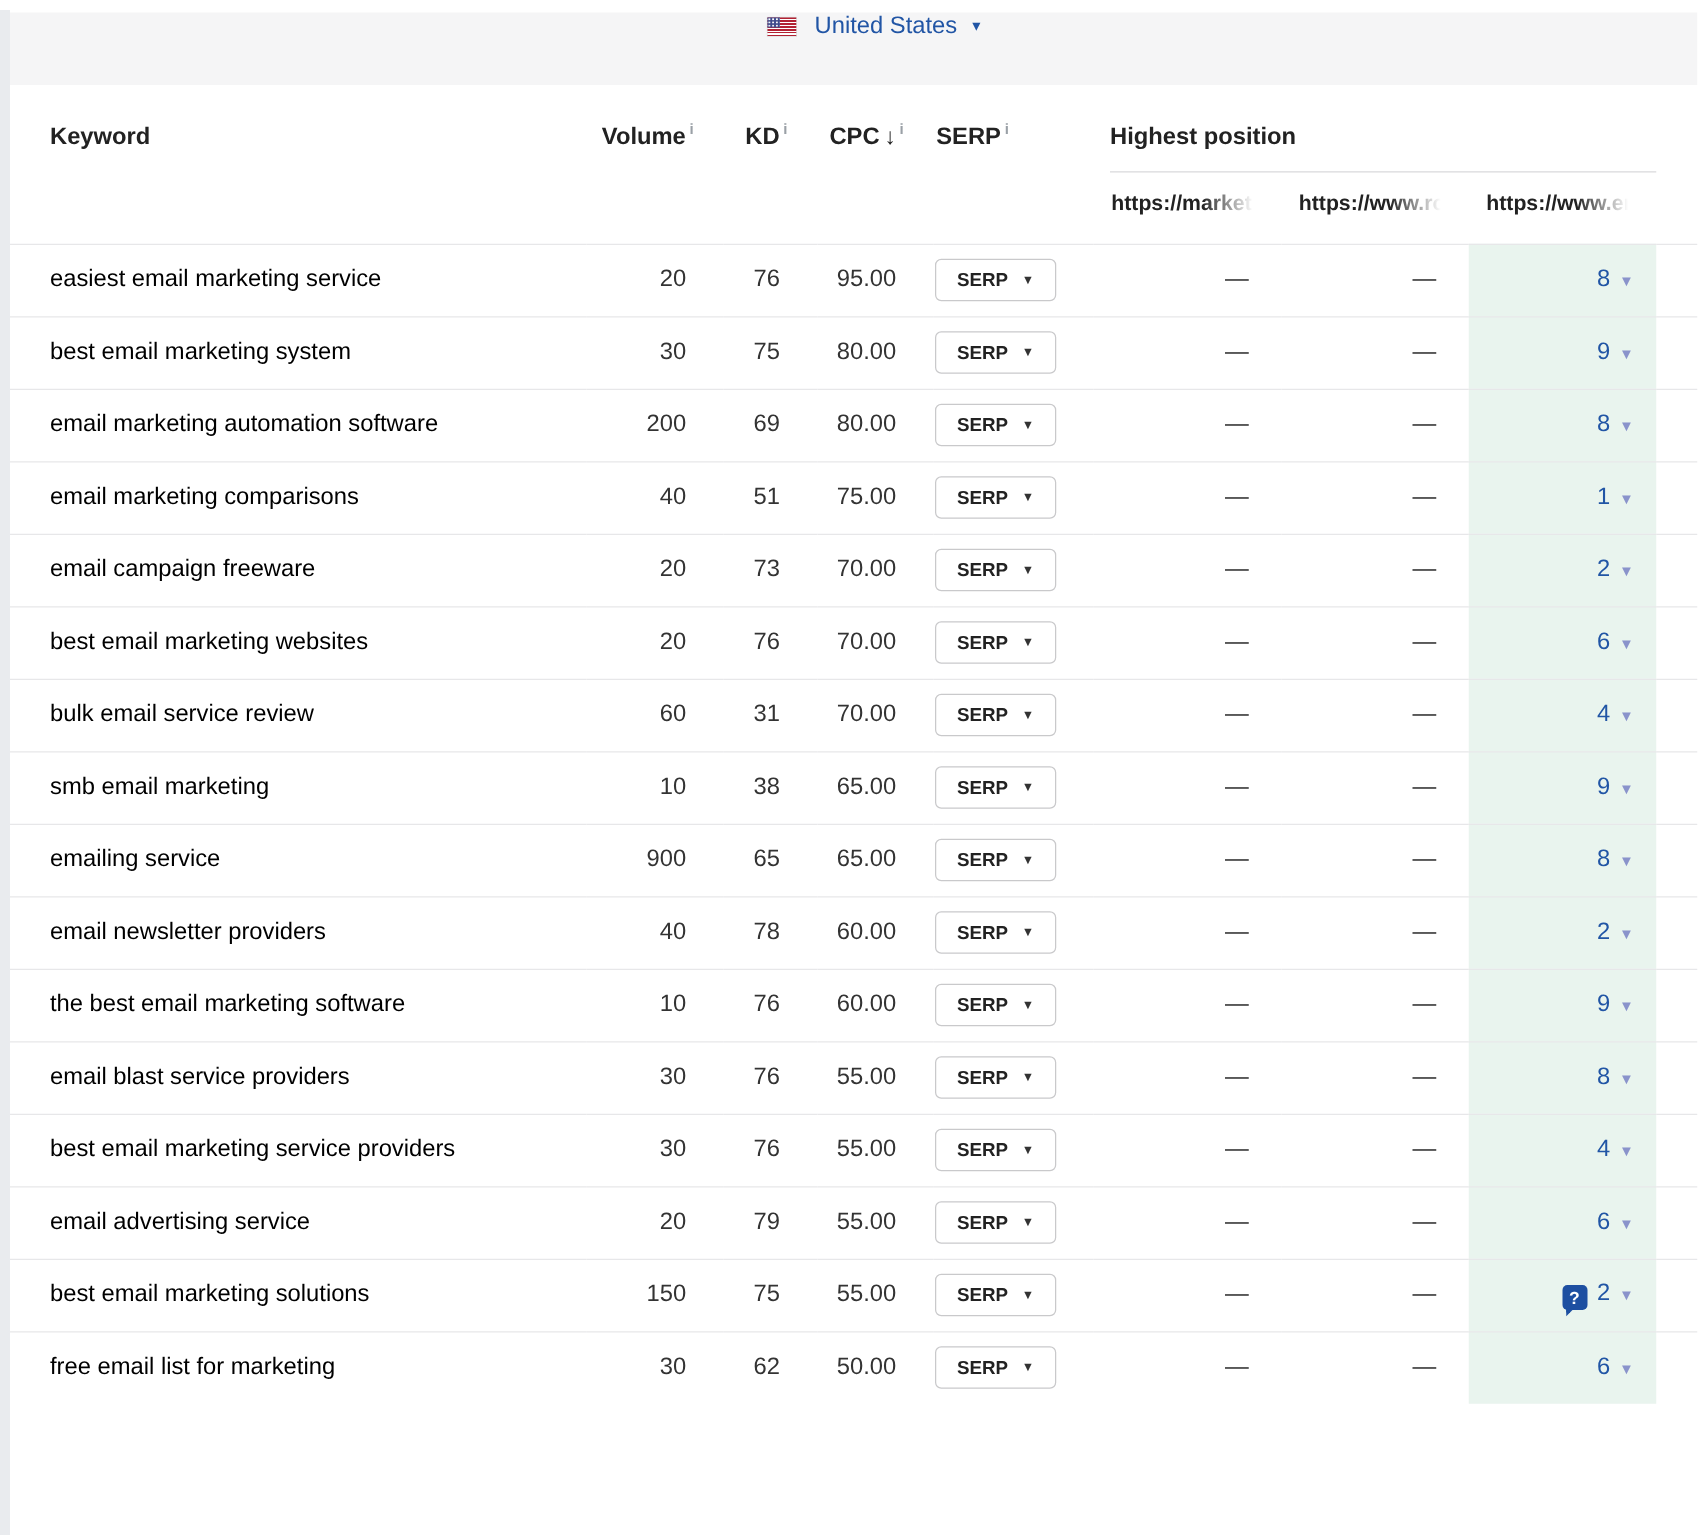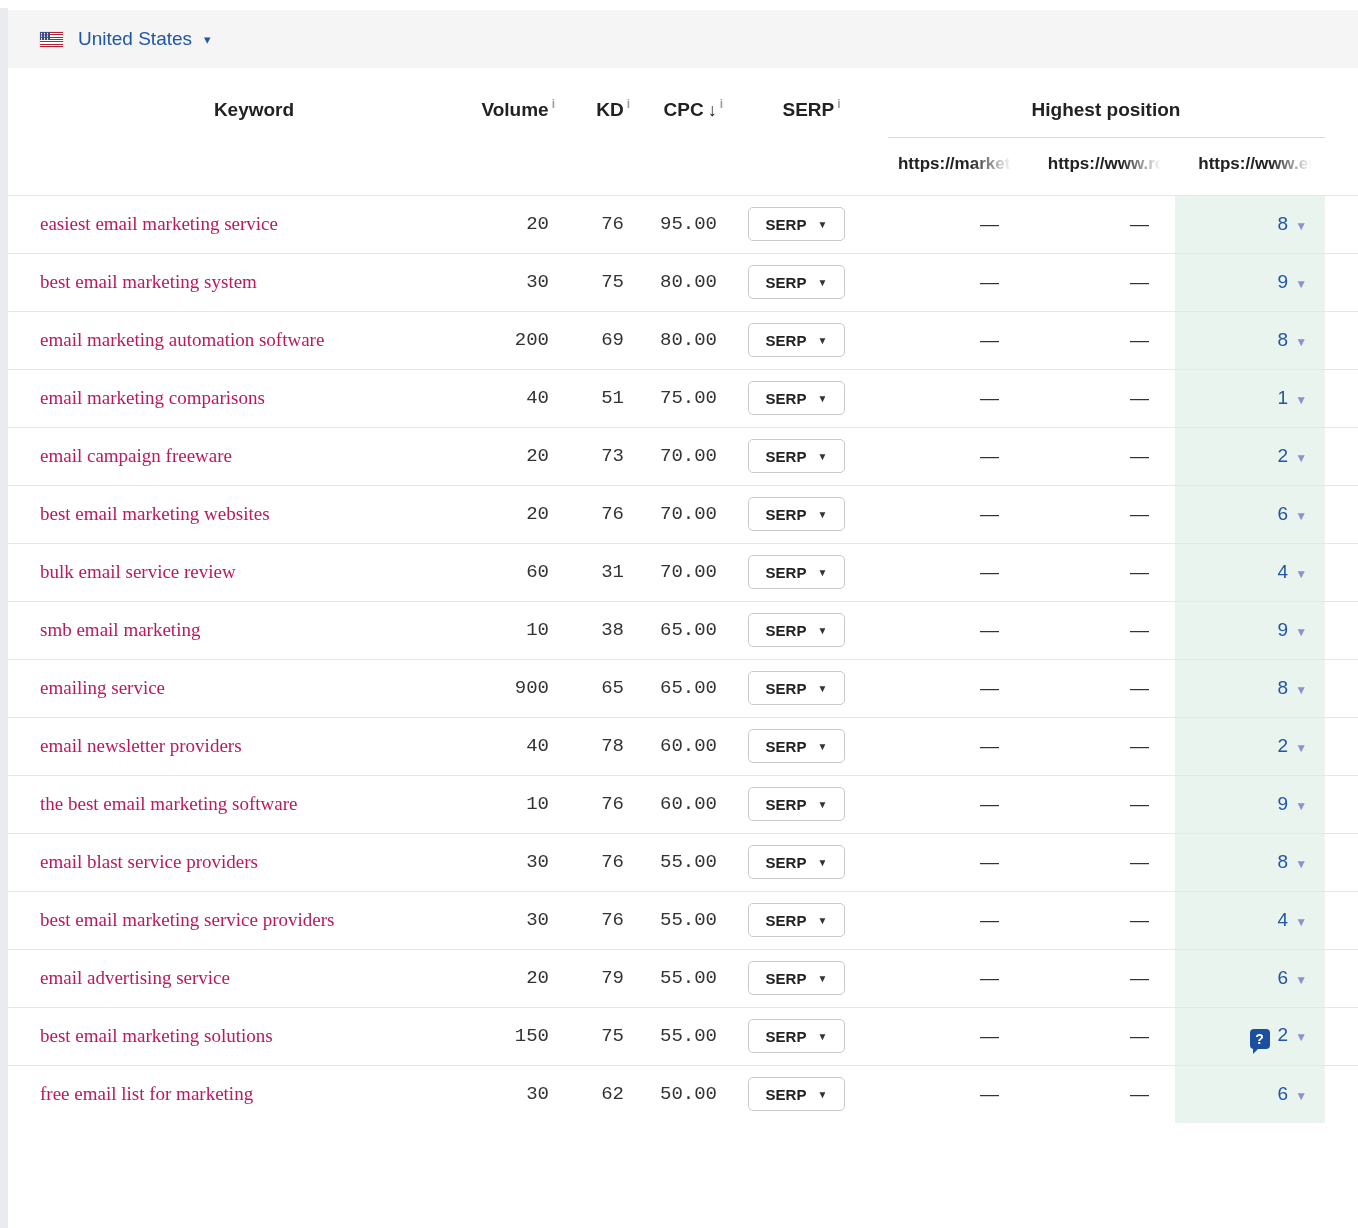--- a/index.html
+++ b/index.html
@@ -14,20 +14,21 @@
     position: absolute; left: 0; top: 8px; width: 8px; height: 1220px;
     background: #e9ebee;
   }
   .page { margin-left: 8px; width: 1350px; }
 
   
   .topbar {
     margin-top: 10px; height: 58px; background: #f5f5f6;
     display: flex; align-items: center; padding-left: 32px;
     font-size: 19px;
+    flex-direction: column;
   }
   .country {
     display: inline-flex; align-items: center; gap: 15px;
     color: #2155a5; text-decoration: none; cursor: pointer;
   }
   .flag {
     width: 23px; height: 15px; position: relative; flex: 0 0 auto;
     background: repeating-linear-gradient(180deg, #b22234 0 1.16px, #fff 1.16px 2.31px);
     box-shadow: 0 0 0 0.5px #d7d7d7;
   }
@@ -40,21 +41,21 @@
   .country-caret { font-size: 13px; color: #2155a5; margin-left: -3px; }
   .summary { margin-left: 34px; color: #3a3f45; }
   .summary b { color: #24292e; font-weight: 700; }
 
   
   table { border-collapse: collapse; table-layout: fixed; width: 1350px; }
   col.c1 { width: 461px; } col.c2 { width: 110px; } col.c3 { width: 75px; }
   col.c4 { width: 93px; }  col.c5 { width: 128px; } col.c6 { width: 150px; }
   col.c7 { width: 150px; } col.c8 { width: 150px; } col.c9 { width: 33px; }
 
-  thead th { font-weight: 700; color: #222; font-size: 19px; text-align: center; }
+  thead th { font-weight: 700; color: #222; font-size: 19px; text-align: left; }
   tr.head-main th { height: 70px; vertical-align: middle; padding-top: 14px; }
   tr.head-main th.h-kw { padding-left: 32px; }
   tr.head-main th.h-num { text-align: right; padding-right: 24px; white-space: nowrap; }
   tr.head-main th.h-serp { padding-left: 2px; white-space: nowrap; }
   th.h-highest { position: relative; padding-left: 13px; }
   .hp-underline {
     position: absolute; left: 13px; right: 0; bottom: 0;
     border-bottom: 1px solid #d9d9db;
   }
   sup.info {
@@ -66,22 +67,22 @@
   tr.head-urls th { height: 57px; vertical-align: middle; padding-left: 14px; }
   .url-head {
     display: inline-block; max-width: 132px; overflow: hidden; white-space: nowrap;
     font-size: 17px; color: #222;
     -webkit-mask-image: linear-gradient(90deg, #000 62%, rgba(0,0,0,0) 97%);
             mask-image: linear-gradient(90deg, #000 62%, rgba(0,0,0,0) 97%);
   }
 
   tbody td { height: 58px; border-top: 1px solid #e7e7e9; vertical-align: middle; font-size: 19px; }
   td.c-kw { padding-left: 32px; }
-  a.kw { color: #be185d; text-decoration: none; cursor: pointer; font-family: Liberation Serif, serif; }
-  td.c-num { text-align: right; padding-right: 30px; color: #333; font-family: Liberation Mono, monospace; }
+  a.kw { color: #000000; text-decoration: none; cursor: pointer; }
+  td.c-num { text-align: right; padding-right: 30px; color: #333; }
   td.c-serp { padding-left: 1px; }
   .serp-btn {
     display: inline-flex; align-items: center; justify-content: center; gap: 11px;
     width: 97px; height: 34px; background: #fff;
     border: 1px solid #c9c9cb; border-radius: 5px; cursor: pointer;
     font-family: inherit; font-size: 15px; font-weight: 700; color: #222;
   }
   .serp-caret { font-size: 10px; color: #333; }
   td.c-pos { text-align: right; padding-right: 26px; color: #333; }
   td.c-pos3 { text-align: right; padding-right: 18px; background: #e9f4ee; white-space: nowrap; }

